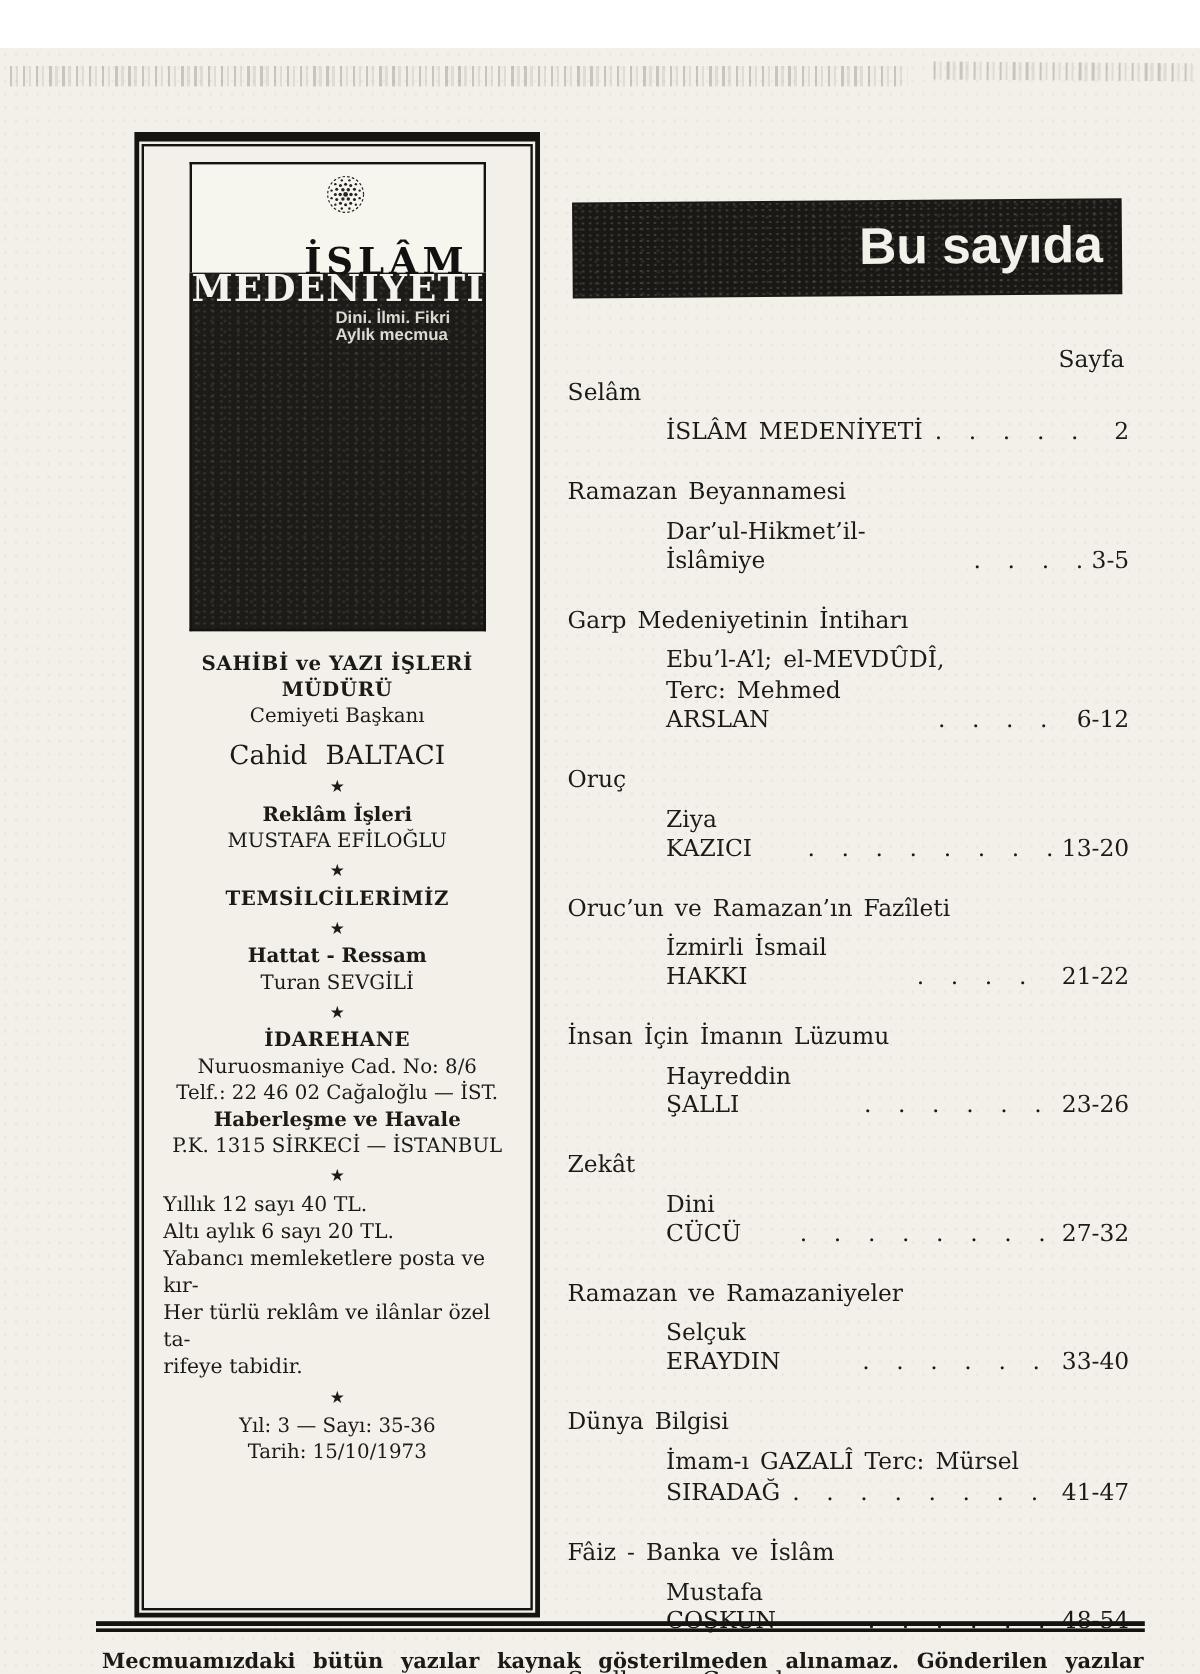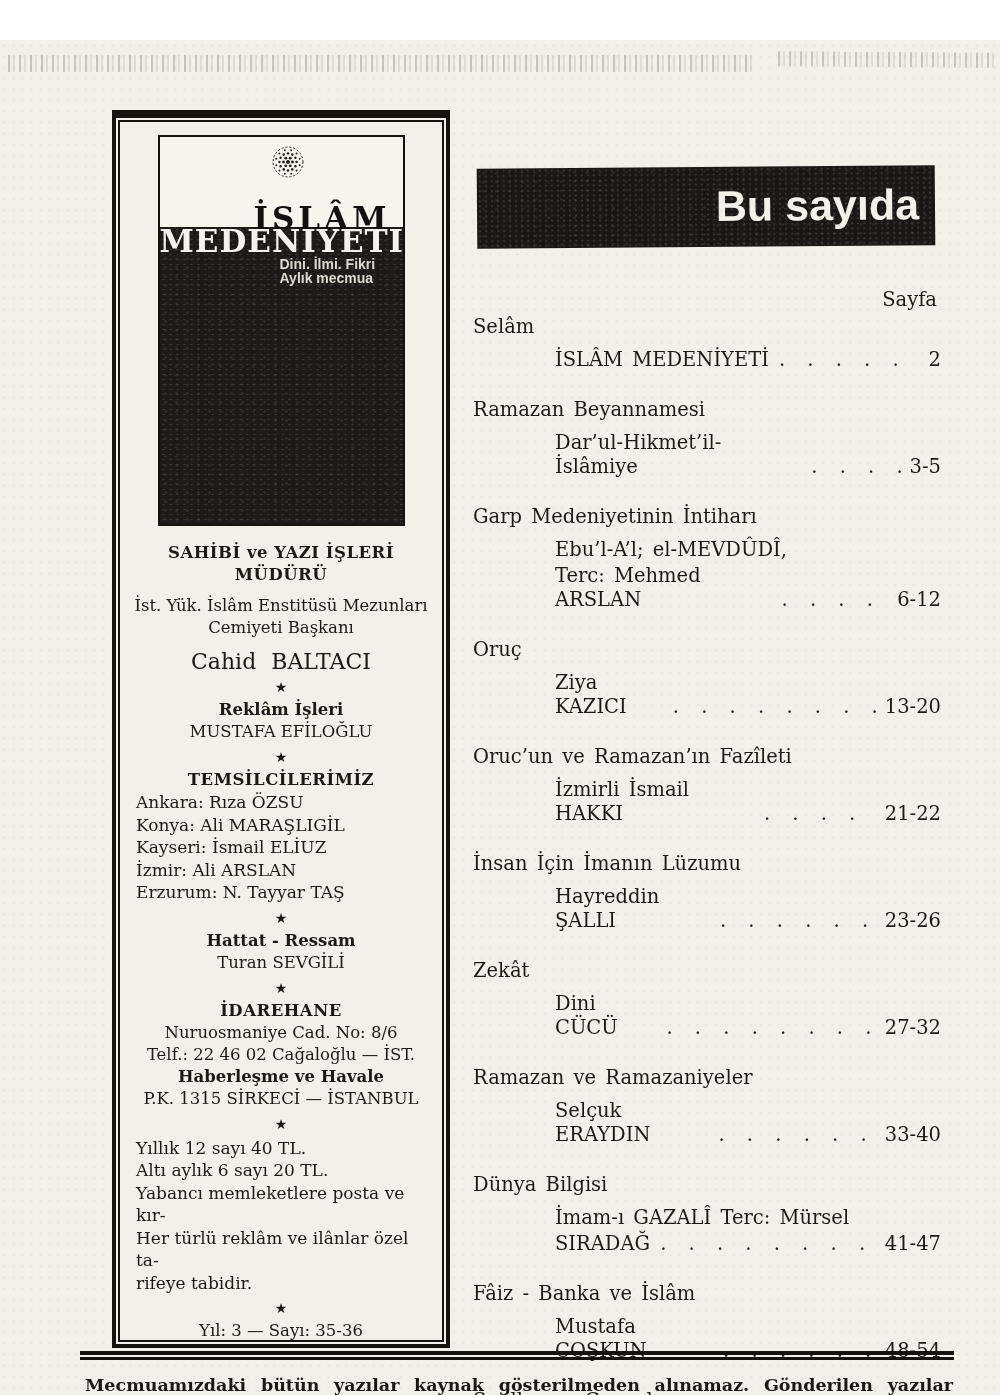--- a/index.html
+++ b/index.html
@@ -124,39 +124,31 @@
           <div class="cover-bottom">
             <div class="cover-title2">MEDENİYETİ</div>
             <div class="cover-sub">
               <div>Dini. İlmi. Fikri</div>
               <div>Aylık mecmua</div>
             </div>
           </div>
         </div>
 
         <div class="h-bold caps mt18">SAHİBİ ve YAZI İŞLERİ MÜDÜRÜ</div>
-        <div class="mt10">İst. Yük. İslâm Enstitüsü Mezunları</div>
         <div>Cemiyeti Başkanı</div>
         <div class="owner-name">Cahid BALTACI</div>
 
         <div class="star">★</div>
 
         <div class="h-bold">Reklâm İşleri</div>
         <div>MUSTAFA EFİLOĞLU</div>
 
         <div class="star">★</div>
 
         <div class="h-bold caps">TEMSİLCİLERİMİZ</div>
-        <div class="left-list">
-          <div>Ankara: Rıza ÖZSU</div>
-          <div>Konya: Ali MARAŞLIGİL</div>
-          <div>Kayseri: İsmail ELİUZ</div>
-          <div>İzmir: Ali ARSLAN</div>
-          <div>Erzurum: N. Tayyar TAŞ</div>
-        </div>
 
         <div class="star">★</div>
 
         <div class="h-bold">Hattat - Ressam</div>
         <div>Turan SEVGİLİ</div>
 
         <div class="star">★</div>
 
         <div class="h-bold caps">İDAREHANE</div>
         <div>Nuruosmaniye Cad. No: 8/6</div>

